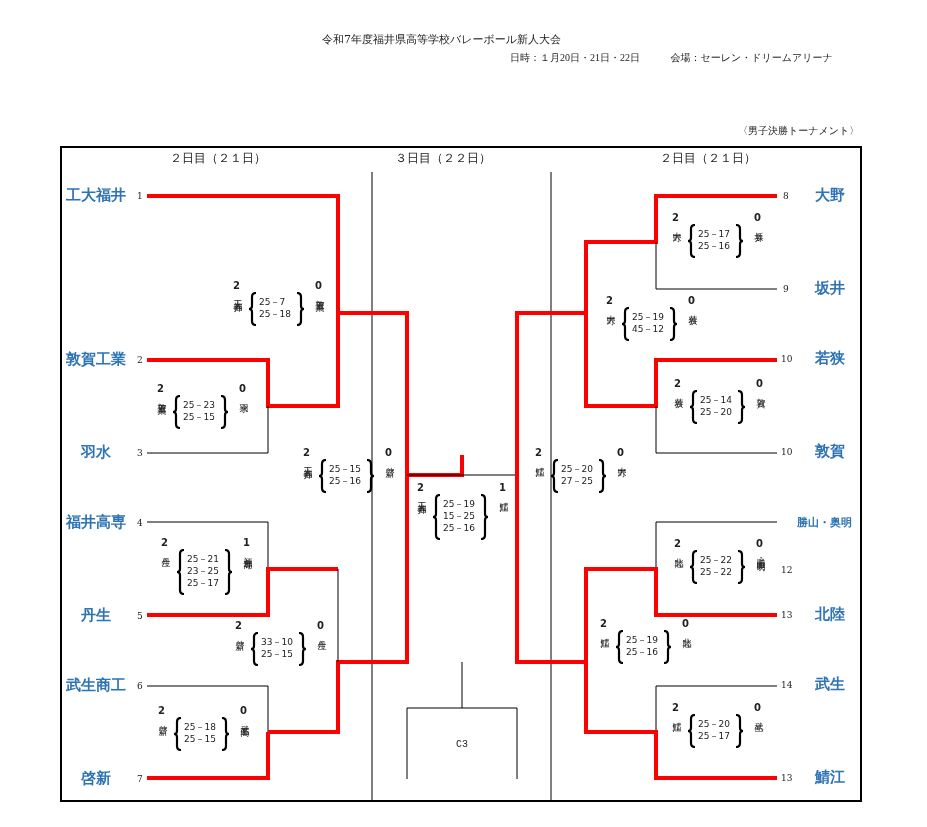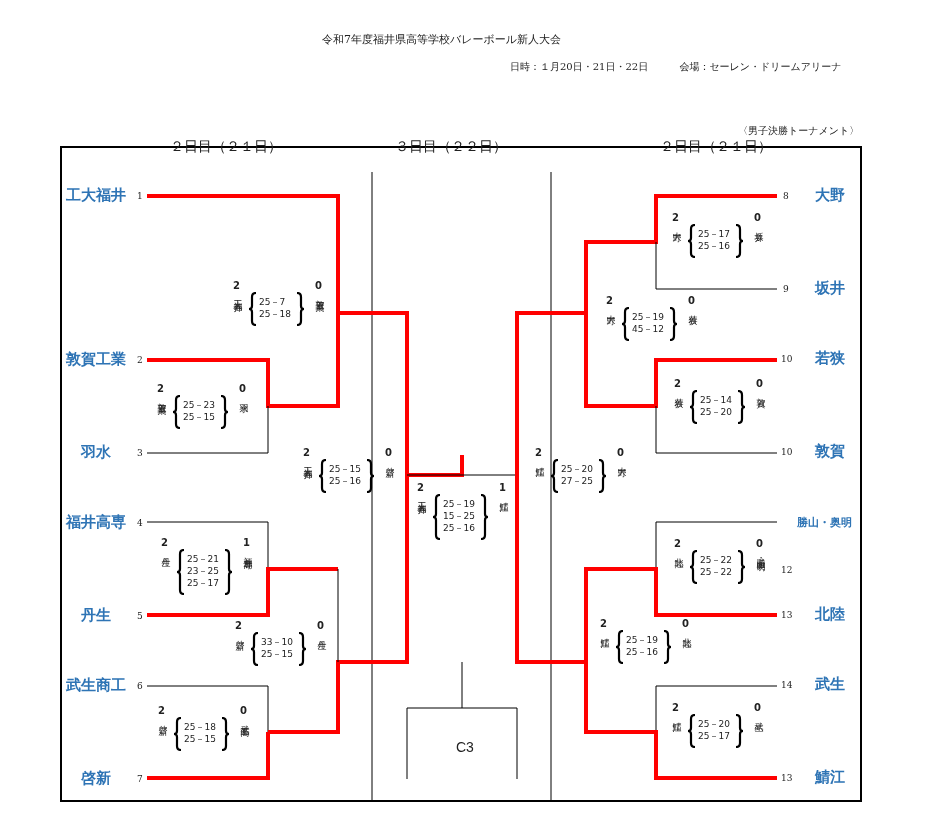--- a/index.html
+++ b/index.html
@@ -1,37 +1,37 @@
 <!DOCTYPE html>
 <html><head>
 <meta charset="utf-8">
 <style>
   html, body { margin:0; padding:0; background:#ffffff; }
   body { width:927px; height:827px; position:relative; overflow:hidden;
          font-family:"DejaVu Serif", serif; color:#222; }
   .abs { position:absolute; white-space:nowrap; }
   .title { left:322px; top:32px; font-size:11px; }
-  .info { left:510px; top:60px; font-size:10px; }
+  .info { left:510px; top:51px; font-size:10px;font-family:Liberation Serif, serif; }
   .info span { margin-right:28px; }
   .subtitle { left:738px; top:124px; font-size:10px; }
   #frame { position:absolute; left:60px; top:146px; width:802px; height:656px;
            border:2px solid #000; box-sizing:border-box; }
-  .dayhdr { font-size:14px; top:138px; font-family:"DejaVu Sans", sans-serif; }
+  .dayhdr { font-size:12px; top:150px; font-family:"DejaVu Sans", sans-serif; }
   .team { font-family:"DejaVu Sans", sans-serif; font-size:15px; color:#2e74b5; font-weight:bold; }
   .team.small { font-size:11px; }
   .seed { font-size:9px; font-family:"DejaVu Serif", serif; color:#222; }
   .mbox { position:absolute; font-family:"DejaVu Sans", sans-serif; font-size:9px; color:#222; }
   .mbox .wsets, .mbox .lsets { position:absolute; top:0; font-weight:bold; font-size:10px; }
   .mbox .wname, .mbox .lname { position:absolute; writing-mode:vertical-rl; text-orientation:upright;
       letter-spacing:1px; line-height:10px; font-size:9px; }
   .mbox .scores { position:absolute; font-size:9px; line-height:12px; }
   .brace { position:absolute; font-size:9px; }
   .brace svg { display:block; }
   #lines { position:absolute; left:0; top:0; }
-  .c3 { left:456px; top:739px; font-size:14px; font-family:Liberation Sans, sans-serif; }
+  .c3 { left:456px; top:739px; font-size:10px; font-family:Liberation Mono, monospace; }
 </style>
 </head>
 <body>
 
 <div class="abs title">令和7年度福井県高等学校バレーボール新人大会</div>
 <div class="abs info">
   <span>日時：１月20日・21日・22日</span>
   <span>会場：セーレン・ドリームアリーナ</span>
 </div>
 <div class="abs subtitle">〈男子決勝トーナメント〉</div>

